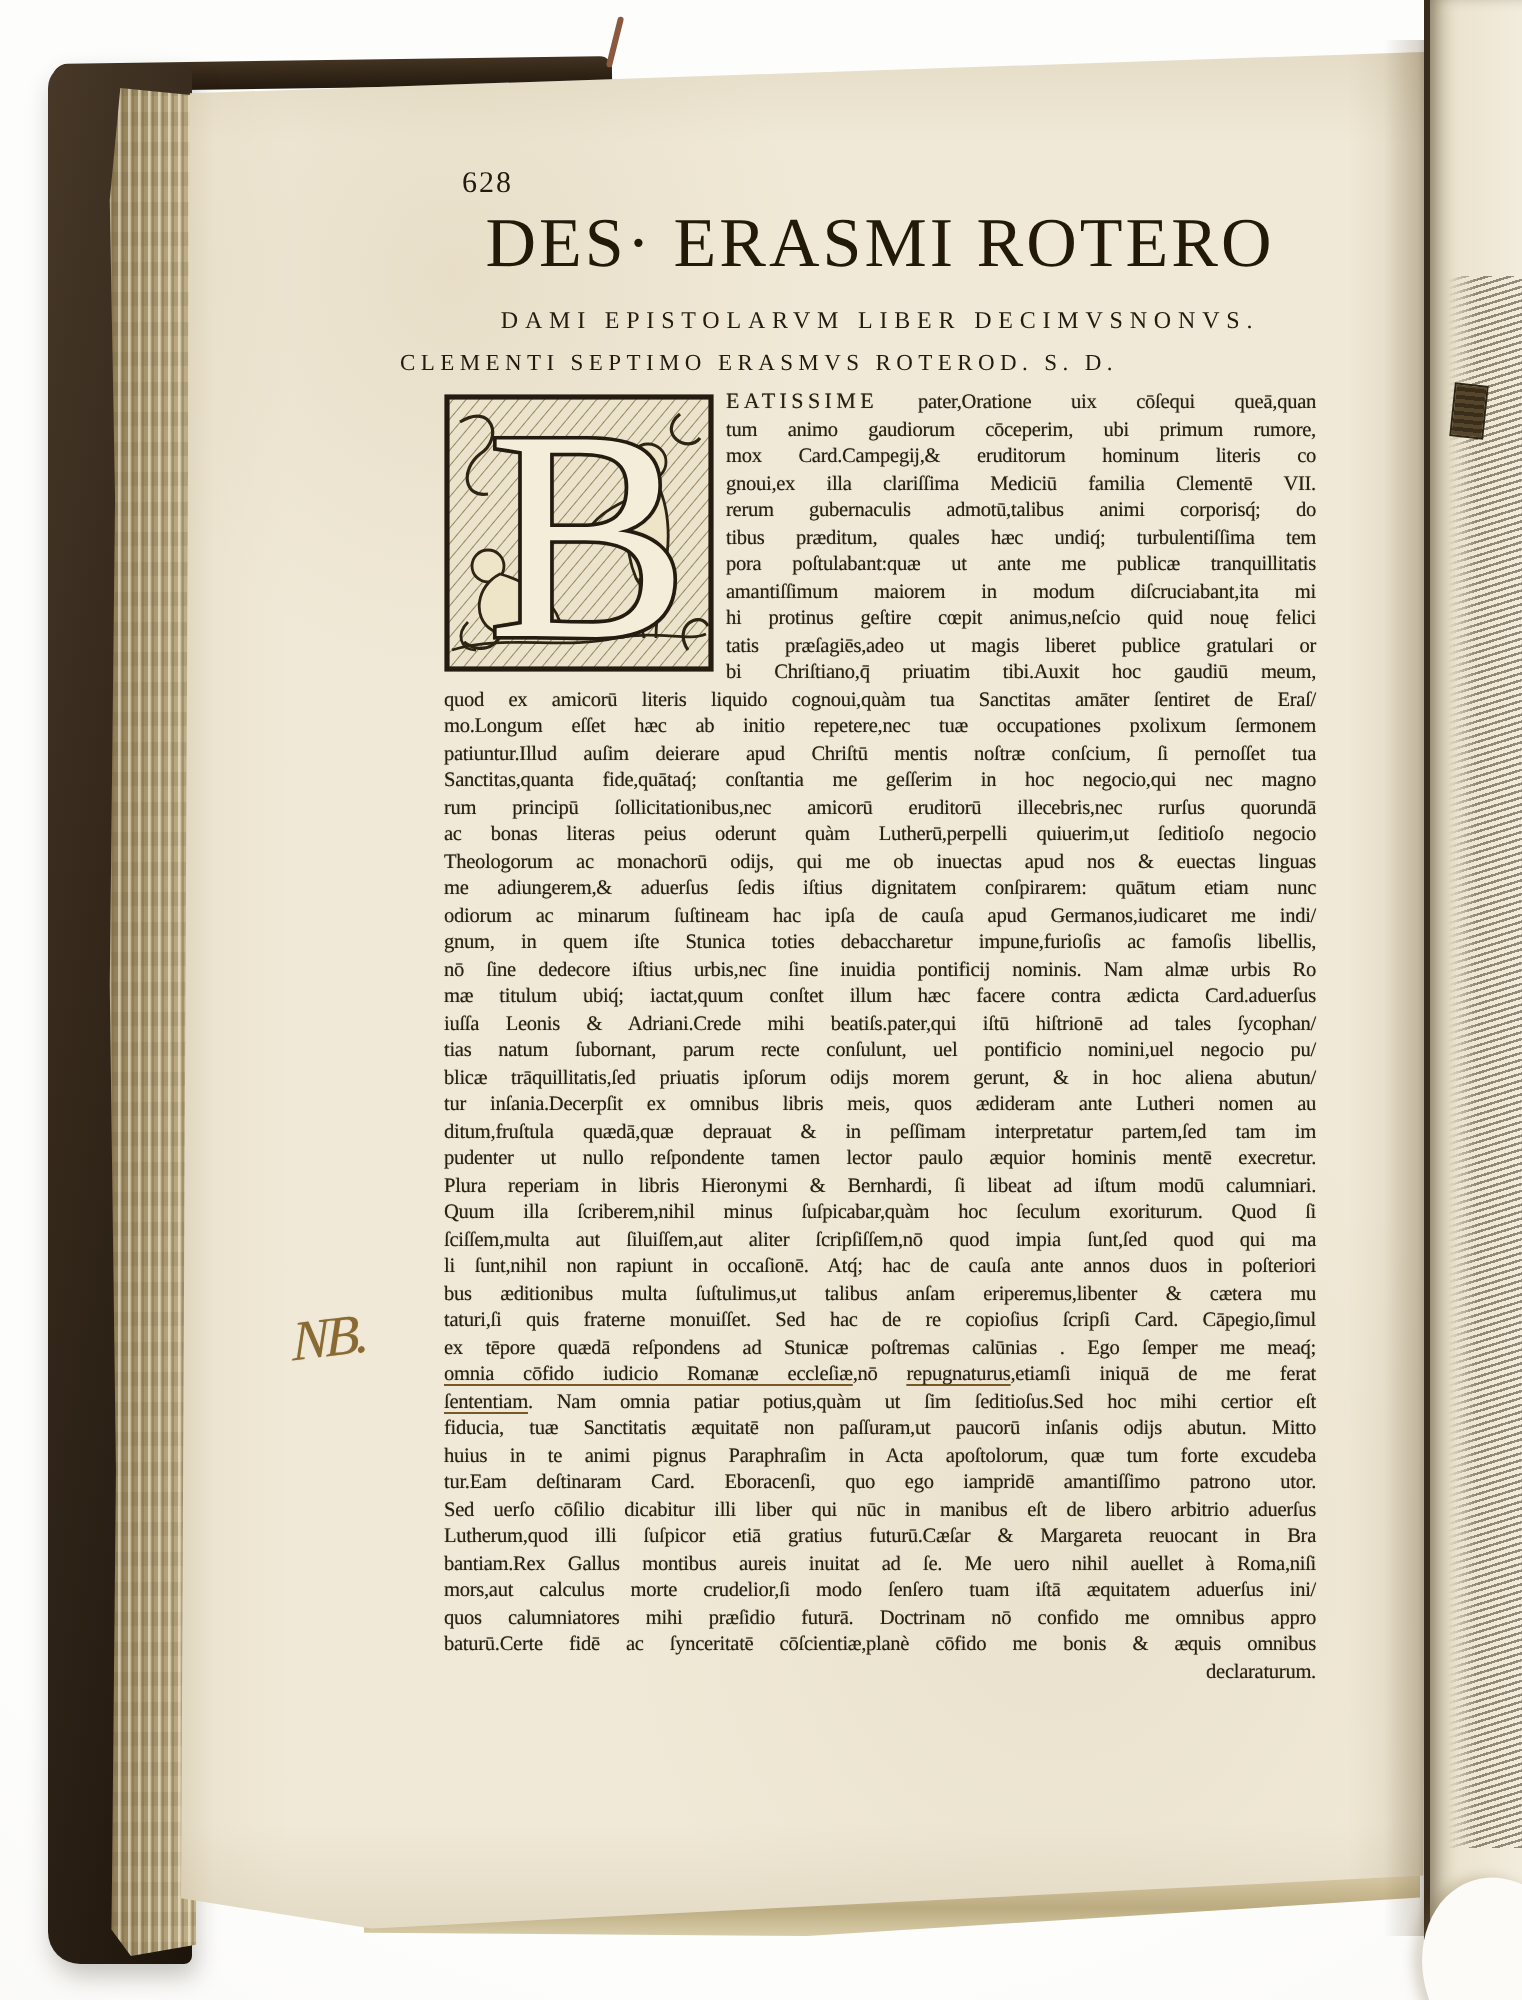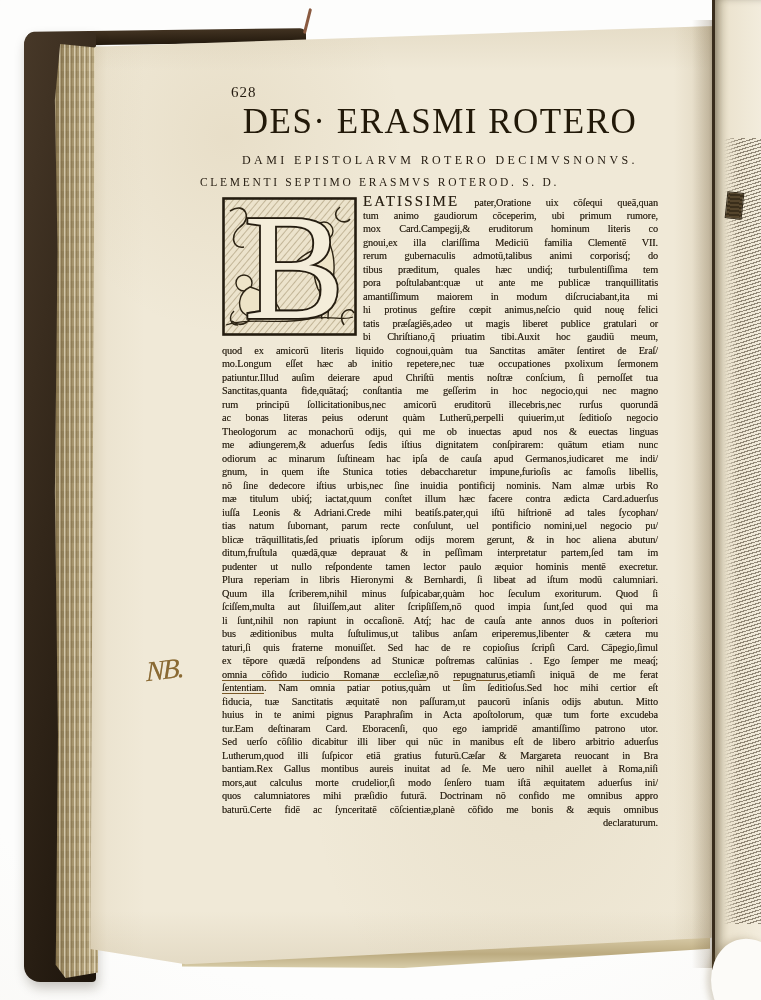--- a/index.html
+++ b/index.html
@@ -89,21 +89,21 @@
         font-size:11.5px; letter-spacing:2.7px; white-space:nowrap; }
   .body {
     position:absolute; left:222px; top:195px; width:436px;
     font-size:10.3px; line-height:13.5px; letter-spacing:-0.15px;
     color:#2a2114; text-shadow:0 0 .4px rgba(42,33,20,.55);
   }
   .dropcap-box { float:left; width:135px; height:139px; margin:2px 6px 0 0; }
   .dc { display:block; width:135px; height:139px; }
   .bline { text-align:justify; text-align-last:justify; height:13.5px; overflow:visible; }
   .lastline { text-align-last:right; }
-  .first .lead { letter-spacing:2.2px; font-size:15px;margin-top:27px; }
+  .first .lead { letter-spacing:2.2px; font-size:11px;margin-top:27px; }
   .u-ink { text-decoration:underline; text-decoration-color:var(--underline-ink,#7a5826);
            text-decoration-thickness:1.3px; text-underline-offset:2px; }
   .margin-note {
     position:absolute; left:146px; top:654px; z-index:7;
     font-style:italic; font-size:28px; letter-spacing:-2px;
     color:var(--annotation-ink,#8a6a33); transform:rotate(-7deg) skewX(-6deg);
     text-shadow:0 0 .5px rgba(138,106,51,.5);
   }
 </style>
 </head>
@@ -123,21 +123,21 @@
     <div class="rp-lines"></div>
     <div class="rp-initial"></div>
     <div class="rp-curl"></div>
   </div>
 
   <div class="thread"></div>
 
   <div class="content">
     <div class="folio">628</div>
     <div class="t1">DES· ERASMI ROTERO</div>
-    <div class="t2">DAMI EPISTOLARVM ROTERO DECIMVSNONVS.</div>
+    <div class="t2">DAMI EPISTOLARVM LIBER DECIMVSNONVS.</div>
     <div class="t3">CLEMENTI SEPTIMO ERASMVS ROTEROD. S. D.</div>
 
     <div class="margin-note">NB.</div>
 
     <div class="body">
       <div class="dropcap-box">
         <svg class="dc" viewBox="0 0 135 139">
           <defs>
             <pattern id="hatch" width="5" height="5" patternUnits="userSpaceOnUse" patternTransform="rotate(40)">
               <rect width="5" height="5" fill="#ece3cc"></rect>
@@ -184,20 +184,21 @@
           <div class="bline">ac bonas literas peius oderunt quàm Lutherū,perpelli quiuerim,ut ſeditioſo negocio</div>
           <div class="bline">Theologorum ac monachorū odijs, qui me ob inuectas apud nos &amp; euectas linguas</div>
           <div class="bline">me adiungerem,&amp; aduerſus ſedis iſtius dignitatem conſpirarem: quātum etiam nunc</div>
           <div class="bline">odiorum ac minarum ſuſtineam hac ipſa de cauſa apud Germanos,iudicaret me indi/</div>
           <div class="bline">gnum, in quem iſte Stunica toties debaccharetur impune,furioſis ac famoſis libellis,</div>
           <div class="bline">nō ſine dedecore iſtius urbis,nec ſine inuidia pontificij nominis. Nam almæ urbis Ro</div>
           <div class="bline">mæ titulum ubiq́; iactat,quum conſtet illum hæc facere contra ædicta Card.aduerſus</div>
           <div class="bline">iuſſa Leonis &amp; Adriani.Crede mihi beatiſs.pater,qui iſtū hiſtrionē ad tales ſycophan/</div>
           <div class="bline">tias natum ſubornant, parum recte conſulunt, uel pontificio nomini,uel negocio pu/</div>
           <div class="bline">blicæ trāquillitatis,ſed priuatis ipſorum odijs morem gerunt, &amp; in hoc aliena abutun/</div>
+          <div class="bline">tur inſania.Decerpſit ex omnibus libris meis, quos ædideram ante Lutheri nomen au</div>
           <div class="bline">ditum,fruſtula quædā,quæ deprauat &amp; in peſſimam interpretatur partem,ſed tam im</div>
           <div class="bline">pudenter ut nullo reſpondente tamen lector paulo æquior hominis mentē execretur.</div>
           <div class="bline">Plura reperiam in libris Hieronymi &amp; Bernhardi, ſi libeat ad iſtum modū calumniari.</div>
           <div class="bline">Quum illa ſcriberem,nihil minus ſuſpicabar,quàm hoc ſeculum exoriturum. Quod ſi</div>
           <div class="bline">ſciſſem,multa aut ſiluiſſem,aut aliter ſcripſiſſem,nō quod impia ſunt,ſed quod qui ma</div>
           <div class="bline">li ſunt,nihil non rapiunt in occaſionē. Atq́; hac de cauſa ante annos duos in poſteriori</div>
           <div class="bline">bus æditionibus multa ſuſtulimus,ut talibus anſam eriperemus,libenter &amp; cætera mu</div>
           <div class="bline">taturi,ſi quis fraterne monuiſſet. Sed hac de re copioſius ſcripſi Card. Cāpegio,ſimul</div>
           <div class="bline">ex tēpore quædā reſpondens ad Stunicæ poſtremas calūnias . Ego ſemper me meaq́;</div>
           <div class="bline"><span class="u-ink">omnia cōfido iudicio Romanæ eccleſiæ</span>,nō <span class="u-ink">repugnaturus</span>,etiamſi iniquā de me ferat</div>

